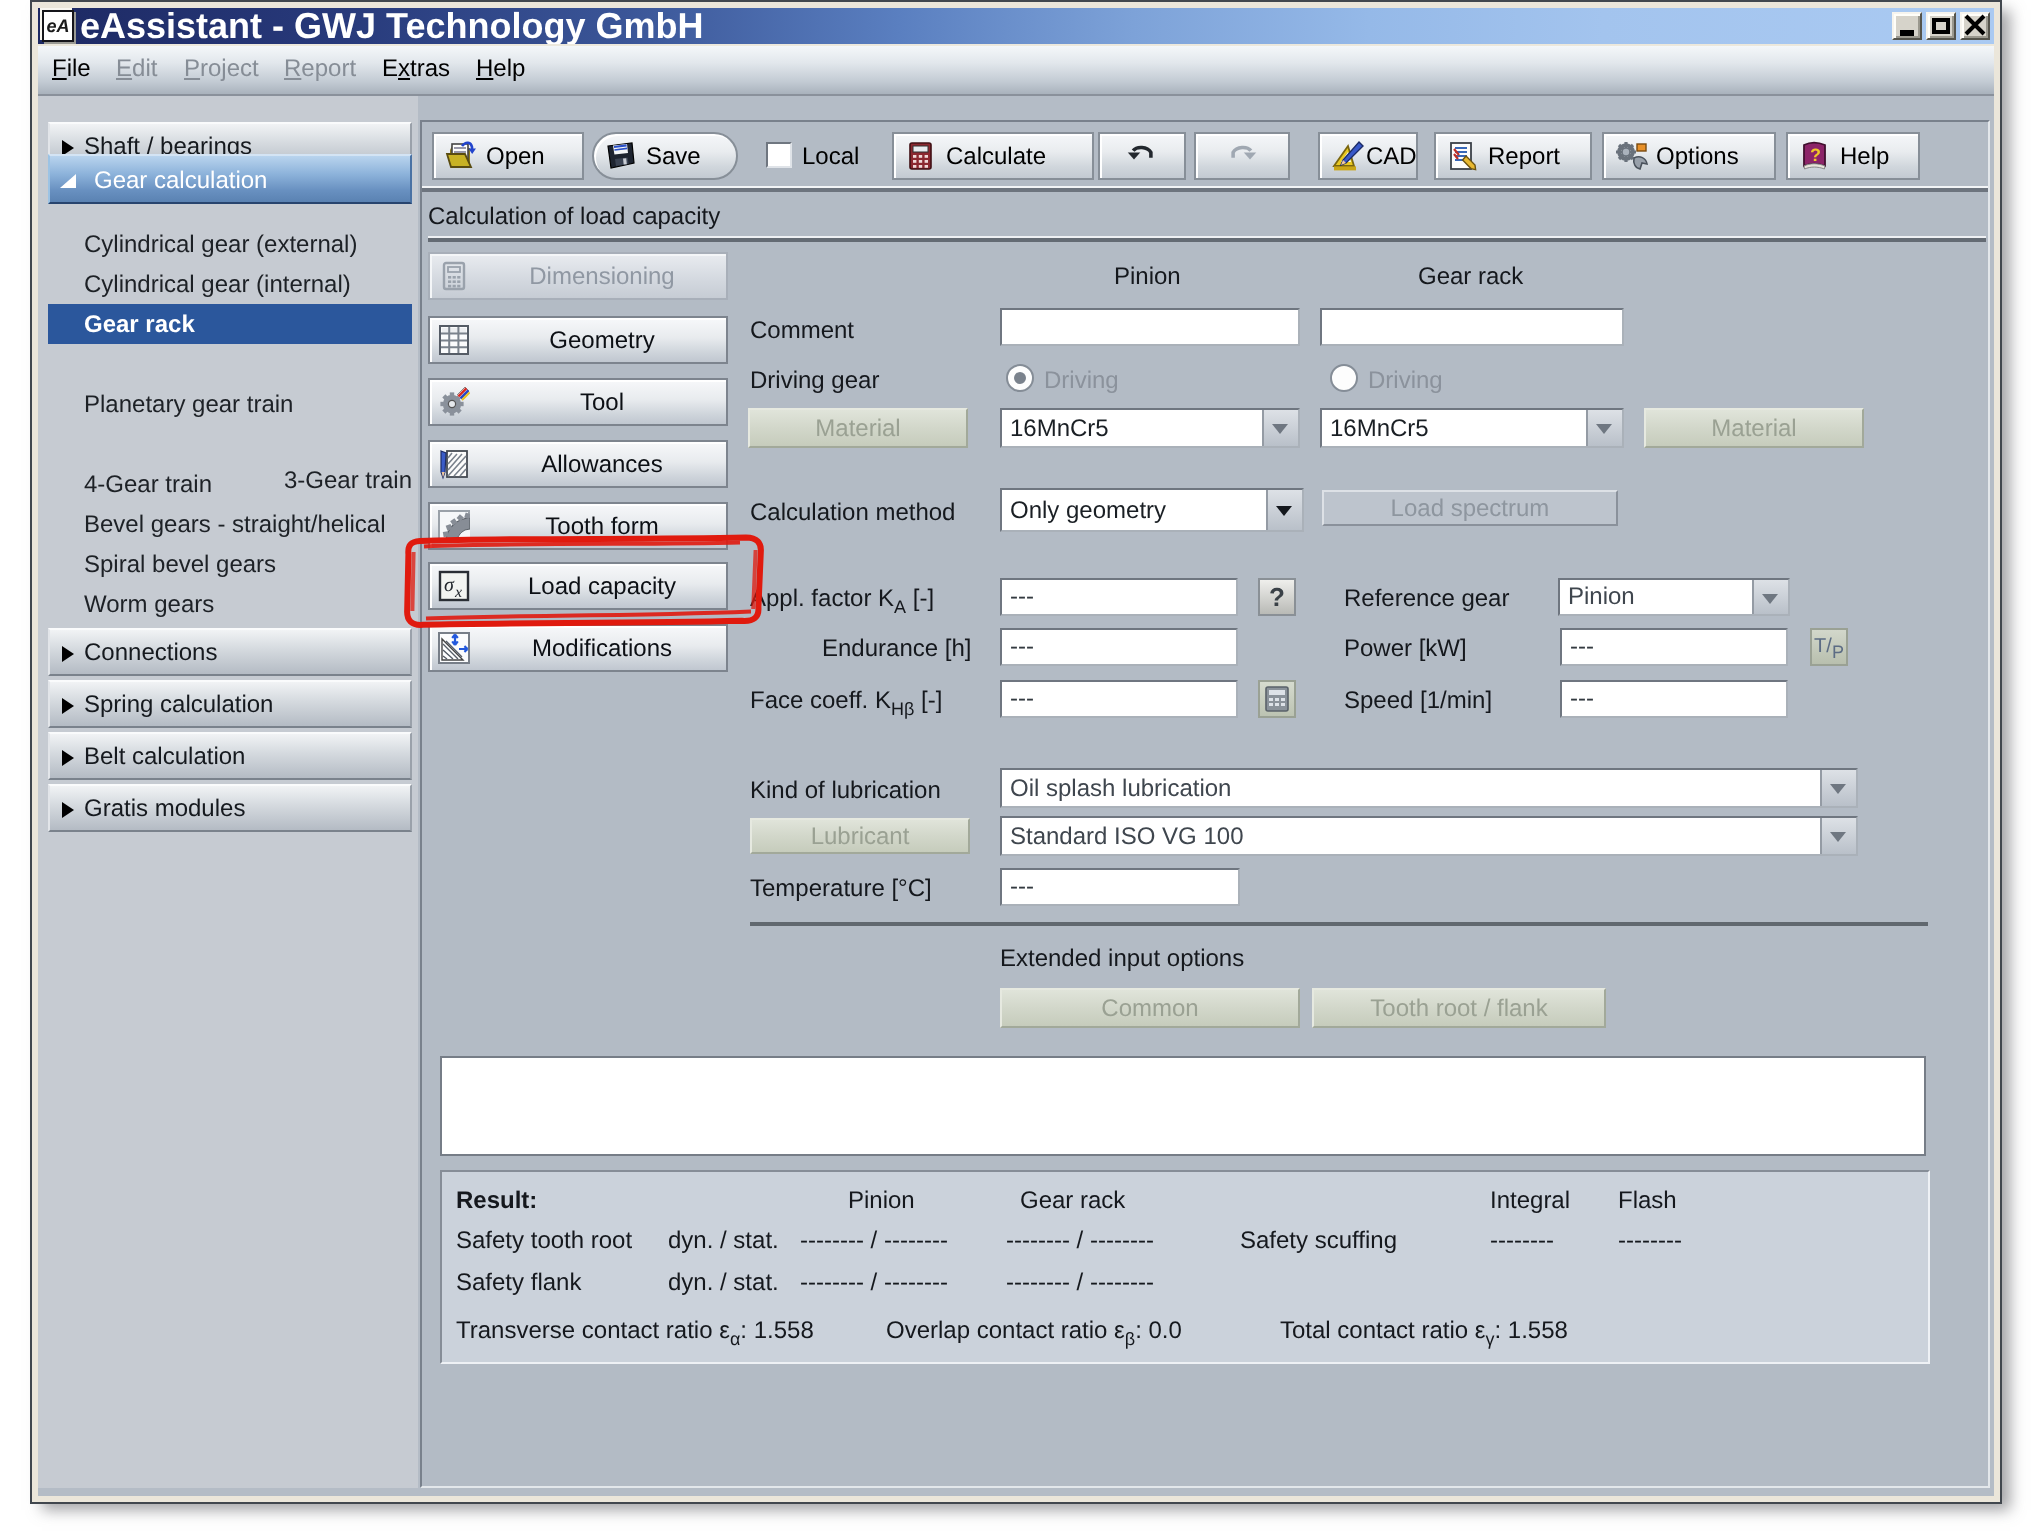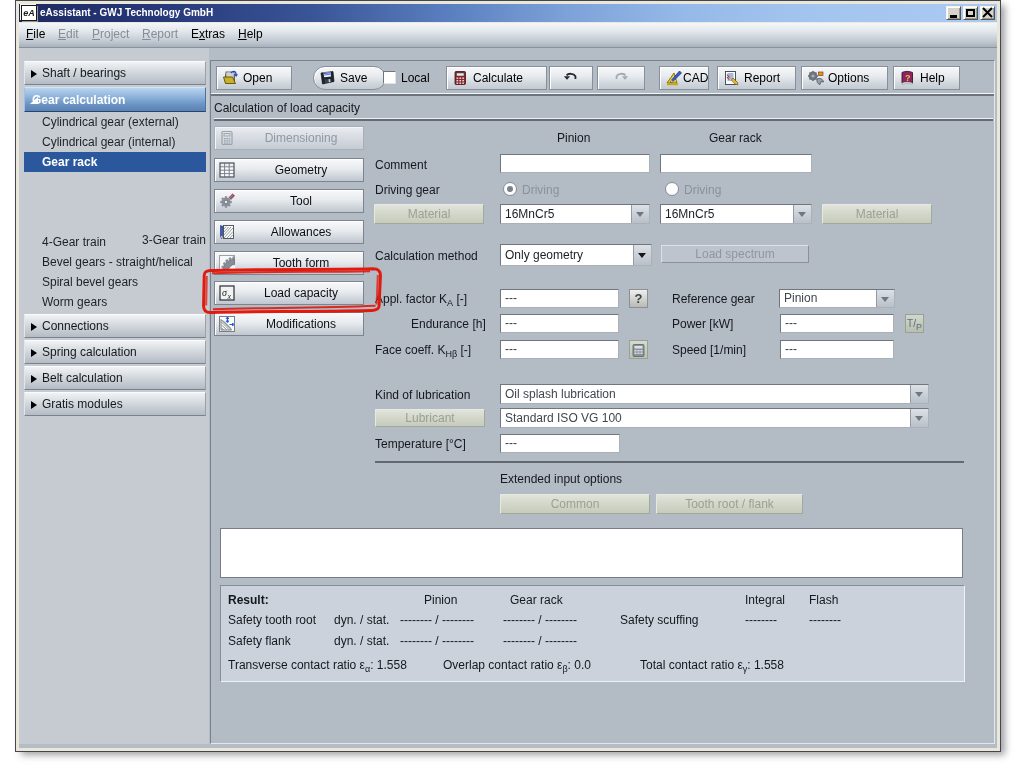--- a/index.html
+++ b/index.html
@@ -3,37 +3,37 @@
 <meta charset="utf-8">
 <style>
 * { margin:0; padding:0; box-sizing:border-box; }
 html,body { width:1017px; height:770px; background:#fff; font-family:"Liberation Sans",sans-serif; overflow:hidden; }
 #page { position:absolute; left:0; top:0; width:1017px; height:770px; }
 .ab { position:absolute; }
 #win { left:15px; top:0px; width:986px; height:752px; background:#b4bcc6; border:1px solid #41474e;
   box-shadow: inset 0 0 0 3px #ebe6da, 5px 4px 7px -1px rgba(100,100,105,.6); }
 #titlebar { left:19px; top:4px; width:978px; height:18px;
   background:linear-gradient(90deg,#1d2963 0%,#27397a 15%,#3a5597 30%,#5a7fc0 44%,#7da2d8 56%,#95b9e8 68%,#a3c4ee 80%,#aacaf2 100%); }
-#title-text { left:40px; top:4px; width:500px; height:18px; line-height:18px; color:#fff; font-size:10px; font-weight:bold; }
+#title-text { left:40px; top:4px; width:500px; height:18px; line-height:18px; color:#fff; font-size:18px; font-weight:bold; }
 #app-icon { left:21px; top:5px; width:16px; height:16px; background:#fff; border:1px solid #15151a;
   box-shadow: 1px 1px 0 #9a9a94, -1px -1px 0 #f8f6f0, inset 0 0 0 1px #fff; font-size:9px; font-weight:bold; text-align:center; line-height:14px; color:#1a1a1a; font-style:italic; }
 .winbtn { top:6px; width:15px; height:14px; background:#d6d3ca; border:1px solid;
   border-color:#f6f4ee #55544c #55544c #f6f4ee; box-shadow:inset 1px 1px 0 #fffef9, inset -1px -1px 0 #9a988e; }
 #menubar { left:19px; top:22px; width:978px; height:26px;
   background:linear-gradient(180deg,#f4f7f9 0%,#e2e7ec 35%,#c2cad3 75%,#a9b2bc 100%);
   border-bottom:1px solid #8a919b; border-top:1px solid #ece8dc; }
 .menu { position:absolute; top:22px; height:25px; line-height:25px; font-size:12px; color:#000; }
 .menu.dis { color:#868d96; }
 .u { text-decoration:underline; }
 #navbg { left:19px; top:48px; width:190px; height:696px; background:#c6cbd2; }
 .navhead { left:24px; width:182px; height:24px; font-size:12px; color:#15191e; line-height:23px; padding-left:17px;
   background:linear-gradient(180deg,#f1f3f5 0%,#d4d9de 45%,#b4bbc4 100%);
   border-top:1px solid #fafbfc; border-bottom:1px solid #7a828c; border-left:1px solid #e2e5e9; border-right:1px solid #9aa1aa; }
 .tri { position:absolute; left:6px; top:8px; width:0; height:0; border-left:6px solid #000; border-top:4px solid transparent; border-bottom:4px solid transparent; }
-#ghead { left:24px; top:87px; width:182px; height:25px; font-size:12px; color:#fff; font-weight:bold; line-height:24px; padding-left:7px;
+#ghead { left:24px; top:77px; width:182px; height:25px; font-size:12px; color:#fff; font-weight:normal; line-height:24px; padding-left:22px;
   background:linear-gradient(180deg,#b9d4ee 0%,#8cb2da 40%,#6890c0 75%,#5a82b2 100%);
   border-top:1px solid #d4e4f4; border-bottom:1px solid #27446e; border-left:1px solid #9cc3e4; border-right:1px solid #4a72a4; }
 .navitem { left:24px; width:182px; height:20px; font-size:12px; color:#1d2126; line-height:20px; padding-left:18px; }
 #navsel { left:24px; top:152px; width:182px; height:20px; background:#2b579c; color:#fff; font-weight:bold; line-height:20px; padding-left:18px; font-size:12px; }
 #panel { left:210px; top:60px; width:785px; height:684px; background:#b3bbc5;
   border:1px solid; border-color:#79818c #e3e7eb #e3e7eb #79818c; }
 .tbtn { top:66px; height:24px; background:linear-gradient(180deg,#f5f7f9 0%,#e9ecef 40%,#d0d6dc 75%,#c3cad2 100%);
   border:1px solid #878f98; box-shadow:inset 1px 1px 0 #ffffff; font-size:12px; color:#000; }
 .tbtn .lbl { position:absolute; left:26px; top:0; height:22px; line-height:22px; }
 .ibx { position:absolute; left:5px; top:3px; width:16px; height:16px; }
@@ -82,20 +82,21 @@
 <div class="menu" style="left:191px;">E<span class="u">x</span>tras</div>
 <div class="menu" style="left:238px;"><span class="u">H</span>elp</div>
 <div id="navbg" class="ab"></div>
 <div class="navhead ab" style="top:61px;"><span class="tri"></span>Shaft / bearings</div>
 <div id="ghead" class="ab"><svg style="position:absolute;left:5px;top:9px" width="9" height="8">
         <path d="M0 7 L8 7 L8 0 Z" fill="#fff"></path>
       </svg>Gear calculation</div>
 <div class="navitem ab" style="top:112px;">Cylindrical gear (external)</div>
 <div class="navitem ab" style="top:132px;">Cylindrical gear (internal)</div>
 <div id="navsel" class="ab">Gear rack</div>
+<div class="navitem ab" style="top:192px;">Planetary gear train</div>
 <div class="navitem ab" style="top:230px;text-align:right;">3-Gear train</div>
 <div class="navitem ab" style="top:232px;">4-Gear train</div>
 <div class="navitem ab" style="top:252px;">Bevel gears - straight/helical</div>
 <div class="navitem ab" style="top:272px;">Spiral bevel gears</div>
 <div class="navitem ab" style="top:292px;">Worm gears</div>
 <div class="navhead ab" style="top:314px;"><span class="tri"></span>Connections</div>
 <div class="navhead ab" style="top:340px;"><span class="tri"></span>Spring calculation</div>
 <div class="navhead ab" style="top:366px;"><span class="tri"></span>Belt calculation</div>
 <div class="navhead ab" style="top:392px;"><span class="tri"></span>Gratis modules</div>
 <div id="panel" class="ab"></div>
@@ -104,21 +105,21 @@
       <span class="ibx" id="ic-open"><svg width="17" height="16" viewBox="0 0 17 16">
           <path d="M3 5 L3 13 L13 13 L13 4 L8 4 L7 3 L4 3 Z" fill="#8a7a20"></path>
           <rect x="4" y="2" width="8" height="9" fill="#fdfdfa" stroke="#444" stroke-width="0.8"></rect>
           <path d="M5 4h6M5 6h6M5 8h4" stroke="#99a" stroke-width="0.9"></path>
           <path d="M1.5 7 L10.5 7 L13.5 13.5 L3.5 13.5 Z" fill="#c8b224" stroke="#5a4c10" stroke-width="0.9"></path>
           <path d="M9 3 C11 0.5 13.5 1 14 3.5 L14 5" fill="none" stroke="#2244cc" stroke-width="1.3"></path>
           <path d="M12.2 4.2 L16 4.2 L14.1 7 Z" fill="#2244cc"></path>
         </svg></span>
       <span class="lbl">Open</span>
     </div>
-<div class="tbtn ab" style="left:313px;width:73px;border-radius:12px;">
+<div class="tbtn ab" style="left:296px;width:73px;border-radius:12px;">
       <span class="ibx" id="ic-save"><svg width="17" height="16" viewBox="0 0 17 16">
           <path d="M2 3 L14 1.5 L15 11.5 L3.5 14 Z" fill="#1e2430" stroke="#000" stroke-width="0.6"></path>
           <path d="M4.5 2.8 L11.5 2 L12 6.5 L5.2 7.3 Z" fill="#f4f6f8"></path>
           <path d="M5 3.5 L11.3 2.7" stroke="#2a50c8" stroke-width="1.1"></path>
           <path d="M5.2 5 L11.6 4.2" stroke="#2a50c8" stroke-width="0.8"></path>
           <path d="M5.5 9.5 L11.8 8.7 L12.3 12 L6 13 Z" fill="#3a4252"></path>
           <rect x="9.6" y="9.2" width="1.6" height="3" fill="#c8ccd4" transform="rotate(-6 10 10)"></rect>
         </svg></span>
       <span class="lbl">Save</span>
     </div>

